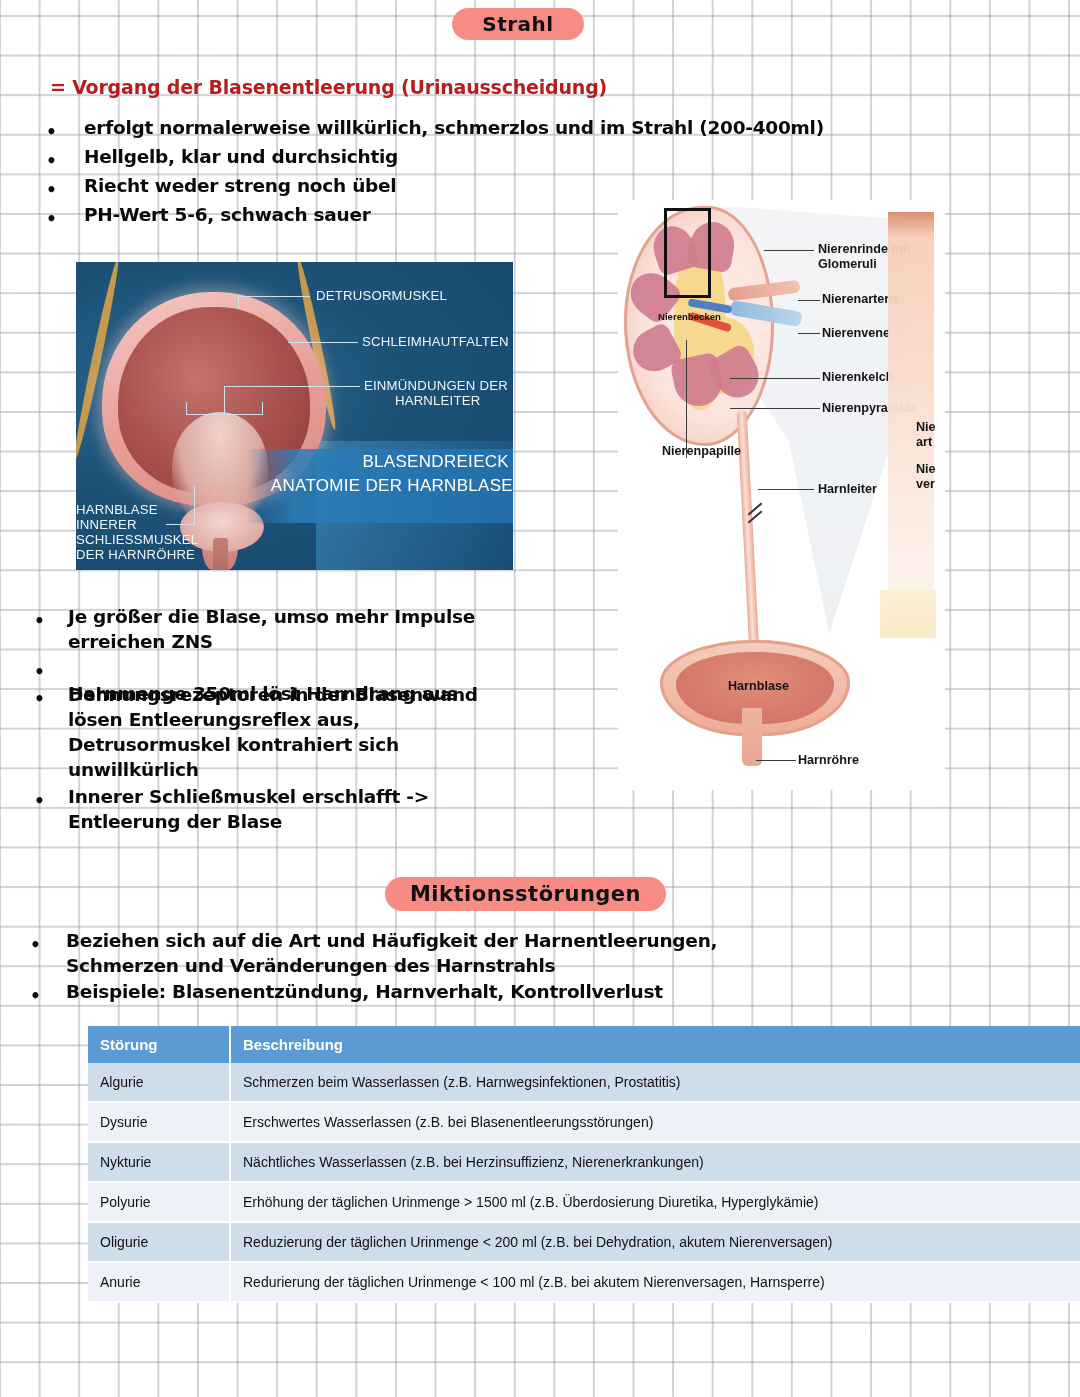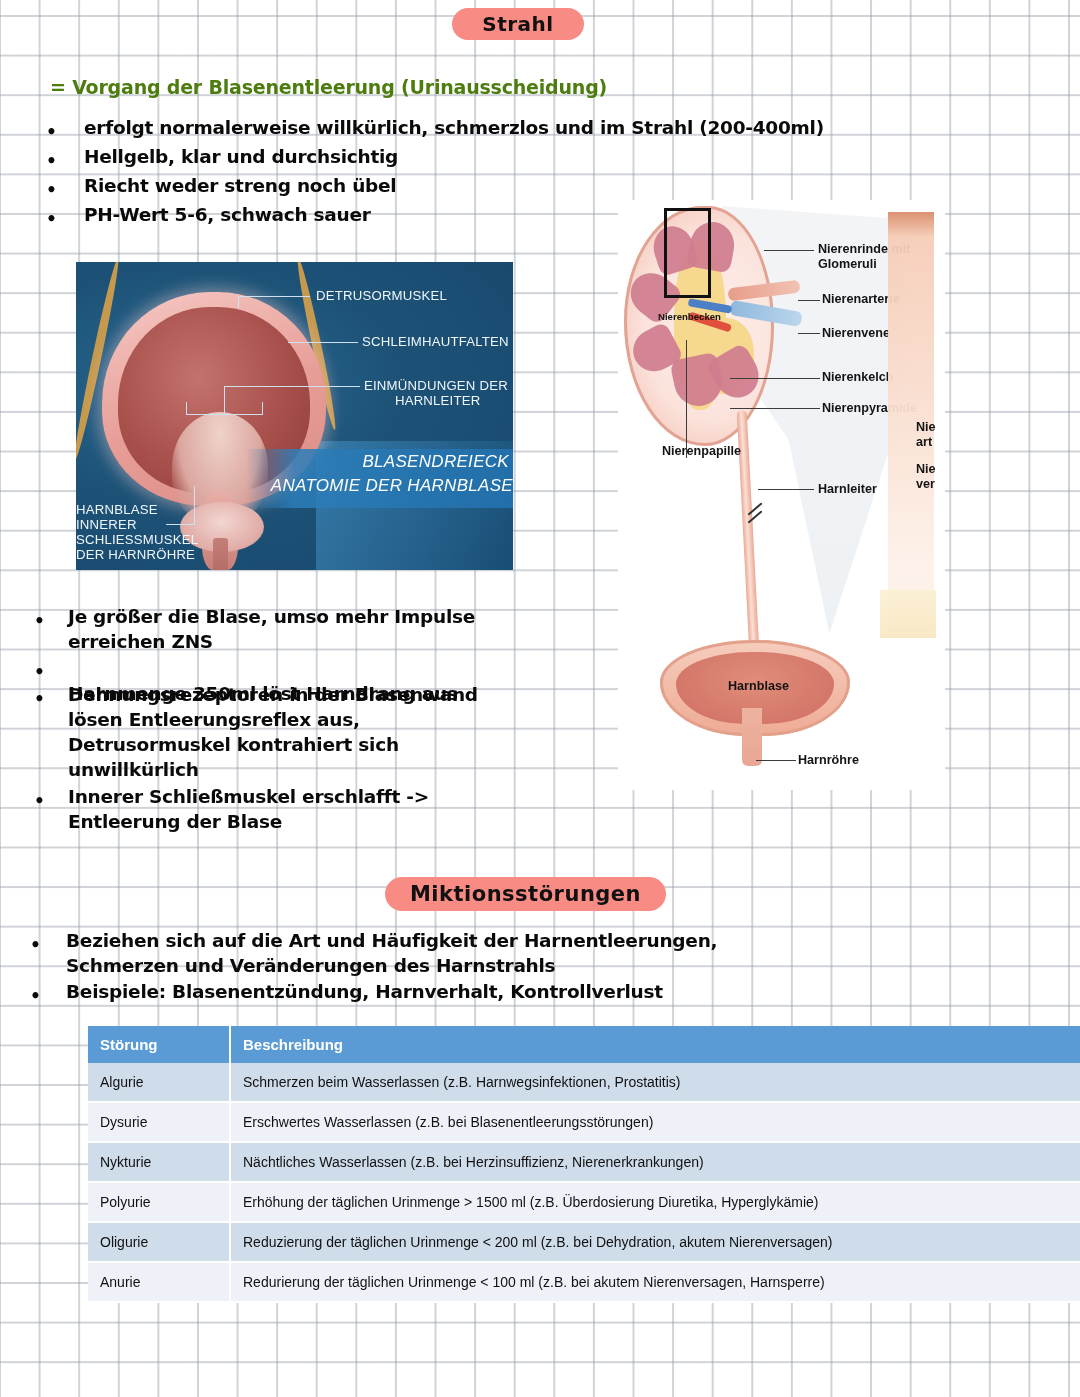--- a/index.html
+++ b/index.html
@@ -39,21 +39,21 @@
     white-space: nowrap;
   }
   #title-badge { left: 452px; top: 8px; width: 132px; height: 32px; font-size: 20px; }
   #section-badge { left: 385px; top: 877px; width: 281px; height: 34px; font-size: 21px; }
 
   
   .hw {
     position: absolute;
     font-family: "DejaVu Sans", sans-serif;
     font-weight: 700;
-    color: #4d7c0f;
+    color: #b91c1c;
     letter-spacing: -0.2px;
     white-space: nowrap;
   }
   #def-line { left: 50px; top: 76px; font-size: 19px; }
 
   .bullet-dot {
     position: absolute;
     font-family: "DejaVu Sans", sans-serif;
     font-weight: 700;
     color: #0a0a0a;
@@ -127,23 +127,22 @@
     font-size: 13.2px;
     letter-spacing: 0.2px;
     line-height: 15px;
     white-space: pre;
   }
   #bladder-figure .leader {
     position: absolute; background: #cfe0ee; height: 1px;
   }
   #bladder-figure .leader-v { position:absolute; background:#cfe0ee; width:1px; }
   #bl-banner {
-    position: absolute; left: 170px; top: 187px; width: 267px; height: 59px;
+    position: absolute; left: 170px; top: 187px; width: 267px; height: 74px;
     background: linear-gradient(90deg, rgba(46,123,178,0.0) 0%, rgba(44,126,186,0.85) 18%, rgba(34,112,172,0.95) 100%);
-    font-style: italic;
   }
   #bl-banner .b1 {
     position:absolute; right: 4px; top: 3px;
     color:#fff; font-family:"Liberation Sans", sans-serif; font-size:17px; letter-spacing:0.3px;
   }
   #bl-banner .b2 {
     position:absolute; right: 0px; top: 27px;
     color:#fff; font-family:"Liberation Sans", sans-serif; font-size:17px; letter-spacing:0.3px;
   }
 

